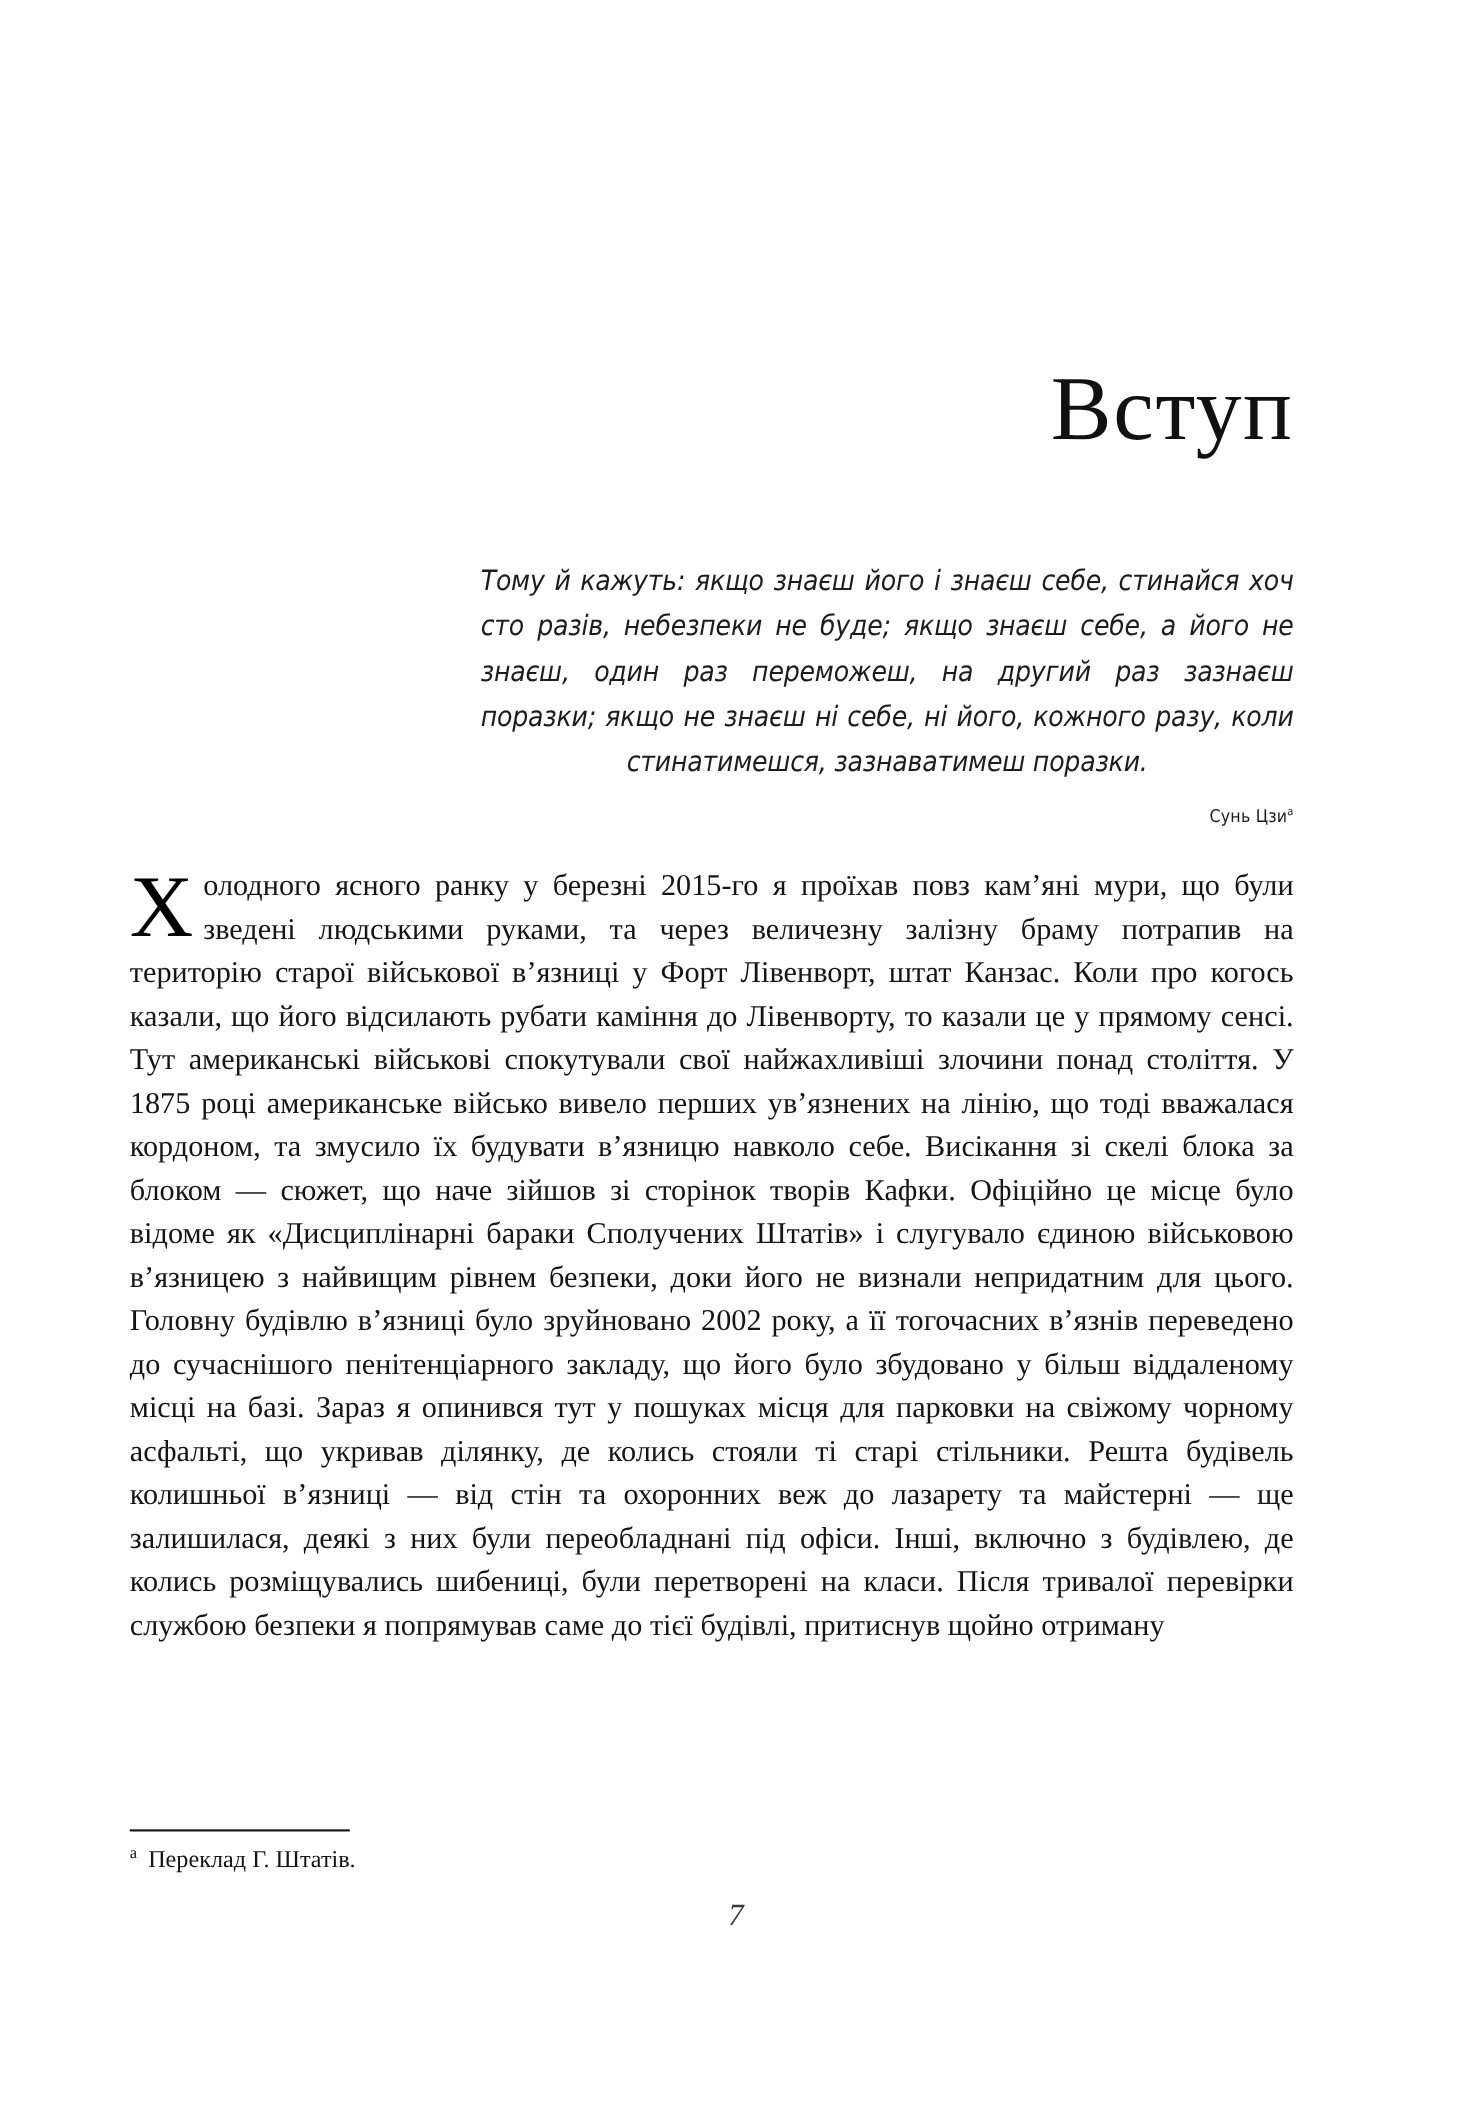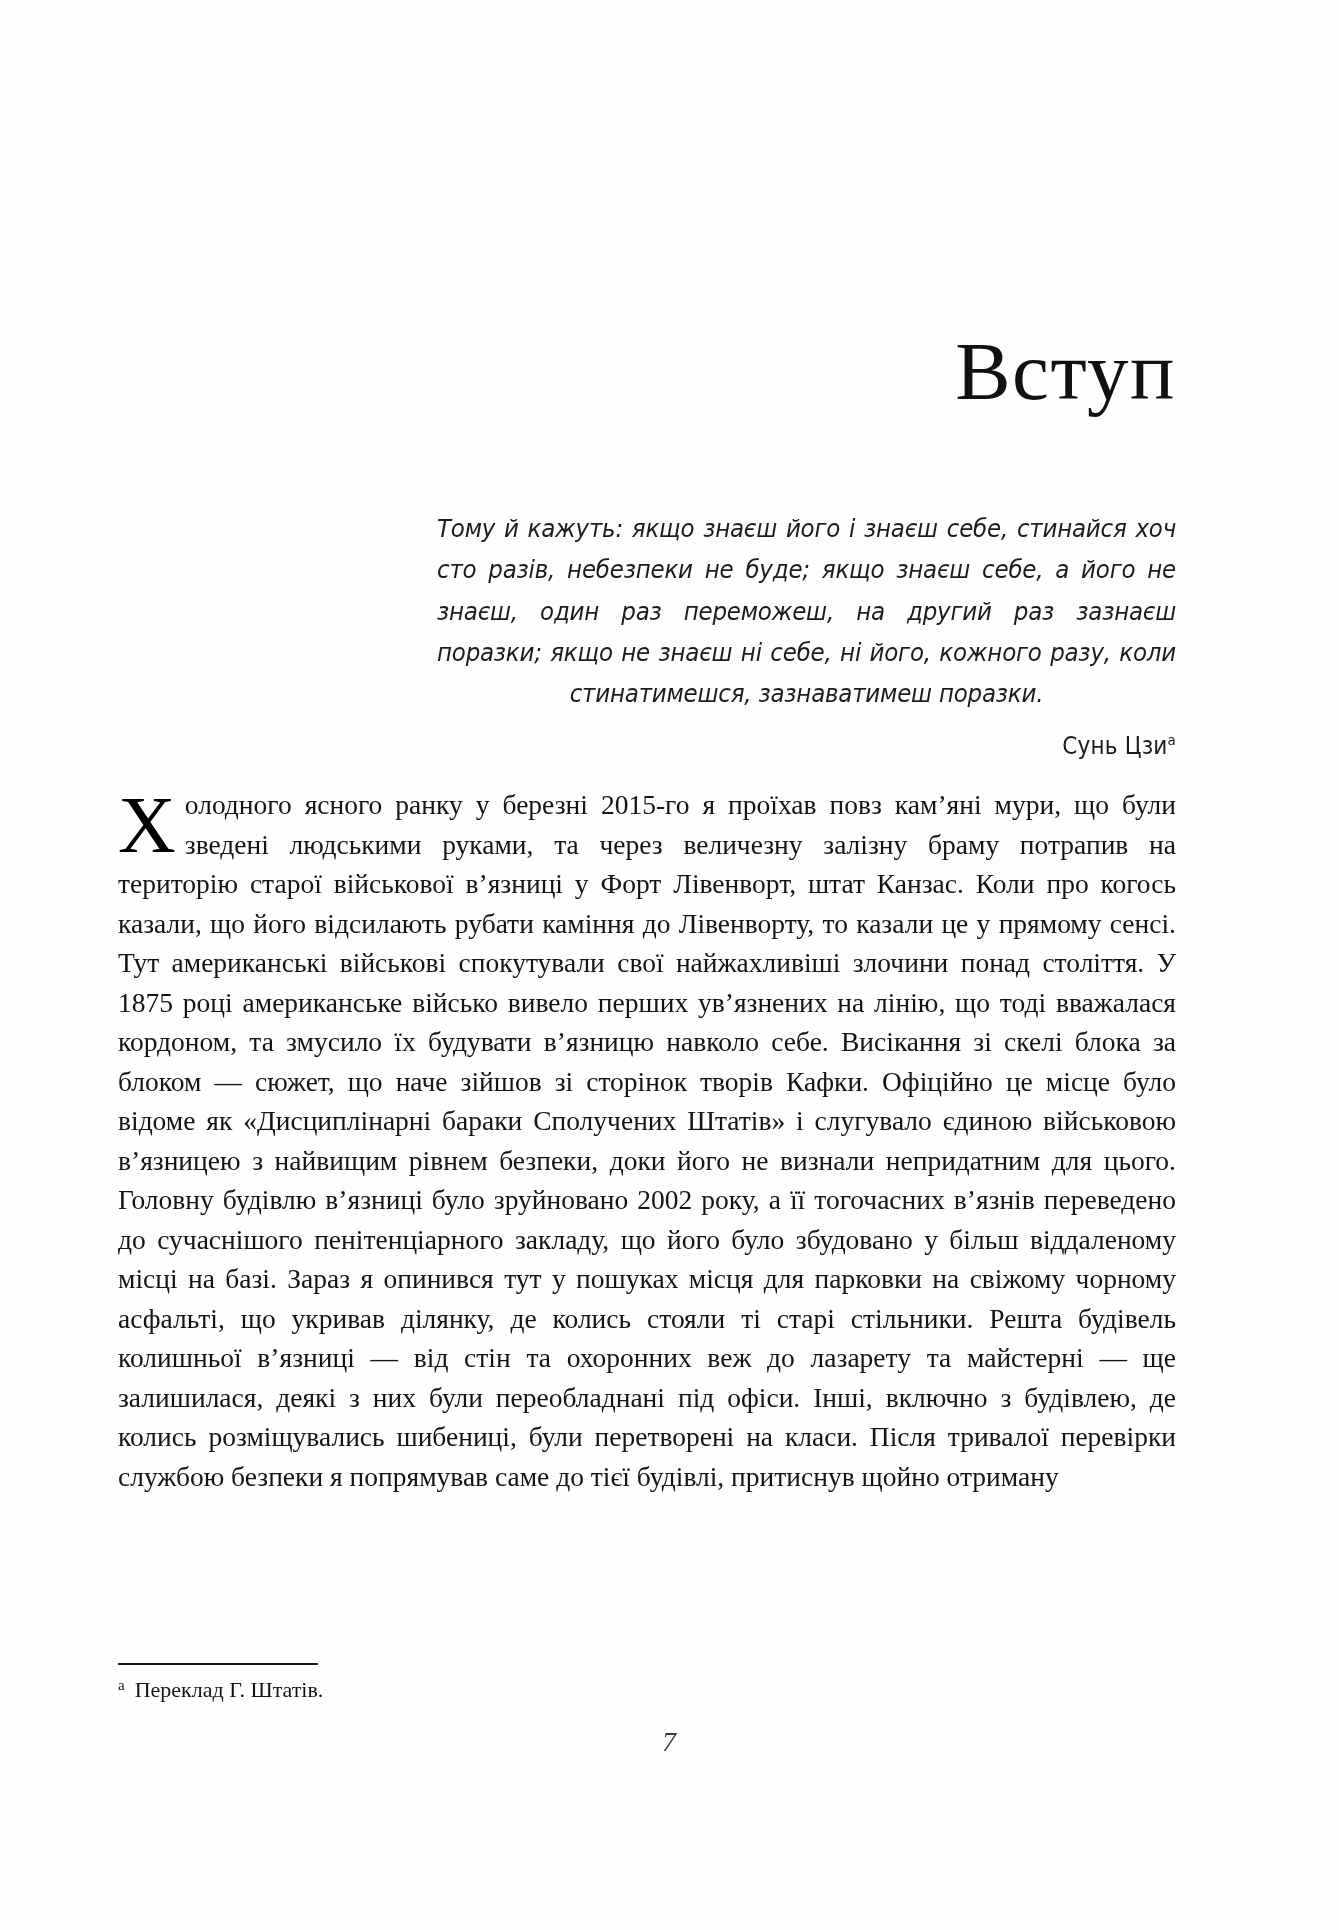--- a/index.html
+++ b/index.html
@@ -52,21 +52,21 @@
     text-align: justify;
     text-align-last: center;
     color: #1c1c1c;
     margin: 0;
     font-stretch: condensed;
     letter-spacing: -0.2px;
   }
   .epigraph-attrib {
     font-family: "DejaVu Sans Condensed", "Liberation Sans", sans-serif;
     font-style: normal;
-    font-size: 24px;
+    font-size: 16px;
     text-align: right;
     color: #1c1c1c;
     margin: 18px 0 0 0;
     letter-spacing: 0.2px;
   }
   .epigraph-attrib sup {
     font-size: 0.62em;
     vertical-align: super;
     line-height: 0;
   }

